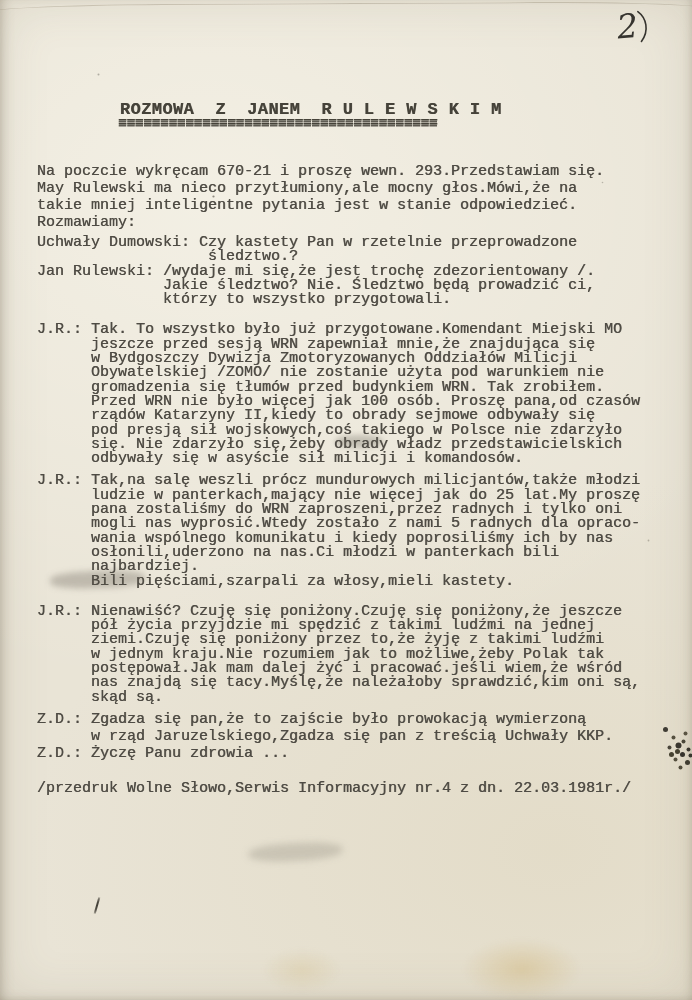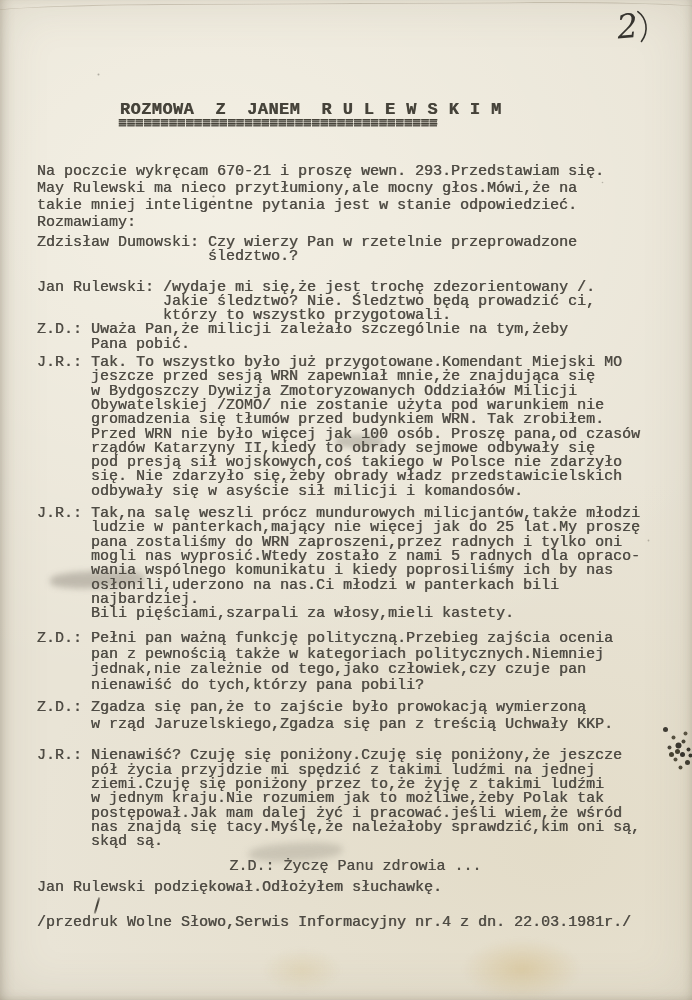--- a/index.html
+++ b/index.html
@@ -160,61 +160,54 @@
     <div class="title typewriter">ROZMOWA  Z  JANEM  R U L E W S K I M</div>
 
     <div class="title-underline typewriter">======================================</div>
 
     <div class="intro typewriter">Na poczcie wykręcam 670-21 i proszę wewn. 293.Przedstawiam się.
 May Rulewski ma nieco przytłumiony,ale mocny głos.Mówi,że na
 takie mniej inteligentne pytania jest w stanie odpowiedzieć.
 Rozmawiamy:</div>
 
     <div class="dialogue typewriter">
-        <div class="entry" style="padding-left: 19ch; text-indent: -19ch; margin-top: 0px; line-height: 14.3px;"><span>Zdzisław Dumowski:</span> <span>Czy wierzy Pan w rzetelnie przeprowadzone
+        <div class="entry" style="padding-left: 19ch; text-indent: -19ch; margin-top: 0px; line-height: 14.3px;"><span>Uchwały Dumowski:</span> <span>Czy kastety Pan w rzetelnie przeprowadzone
 śledztwo.?</span></div>
-        <div class="entry" style="padding-left: 14ch; text-indent: -14ch; margin-top: 16px; line-height: 14.3px;"><span>Jan Rulewski:</span> <span>/wydaje mi się,że jest trochę zdezorientowany /.
+        <div class="entry" style="padding-left: 14ch; text-indent: -14ch; margin-top: 0px; line-height: 14.3px;"><span>Jan Rulewski:</span> <span>/wydaje mi się,że jest trochę zdezorientowany /.
 Jakie śledztwo? Nie. Śledztwo będą prowadzić ci,
 którzy to wszystko przygotowali.</span></div>
-        <div class="entry" style="padding-left: 6ch; text-indent: -6ch; margin-top: 0px; line-height: 14.3px;"><span>Z.D.:</span> <span>Uważa Pan,że milicji zależało szczególnie na tym,żeby
-Pana pobić.</span></div>
-        <div class="entry" style="padding-left: 6ch; text-indent: -6ch; margin-top: 4px; line-height: 14.3px;"><span>J.R.:</span> <span>Tak. To wszystko było już przygotowane.Komendant Miejski MO
+        <div class="entry" style="padding-left: 6ch; text-indent: -6ch; margin-top: 16px; line-height: 14.3px;"><span>J.R.:</span> <span>Tak. To wszystko było już przygotowane.Komendant Miejski MO
 jeszcze przed sesją WRN zapewniał mnie,że znajdująca się
 w Bydgoszczy Dywizja Zmotoryzowanych Oddziałów Milicji
 Obywatelskiej /ZOMO/ nie zostanie użyta pod warunkiem nie
 gromadzenia się tłumów przed budynkiem WRN. Tak zrobiłem.
 Przed WRN nie było więcej jak 100 osób. Proszę pana,od czasów
 rządów Katarzyny II,kiedy to obrady sejmowe odbywały się
 pod presją sił wojskowych,coś takiego w Polsce nie zdarzyło
 się. Nie zdarzyło się,żeby obrady władz przedstawicielskich
 odbywały się w asyście sił milicji i komandosów.</span></div>
         <div class="entry" style="padding-left: 6ch; text-indent: -6ch; margin-top: 8px; line-height: 14.3px;"><span>J.R.:</span> <span>Tak,na salę weszli prócz mundurowych milicjantów,także młodzi
 ludzie w panterkach,mający nie więcej jak do 25 lat.My proszę
 pana zostaliśmy do WRN zaproszeni,przez radnych i tylko oni
 mogli nas wyprosić.Wtedy zostało z nami 5 radnych dla opraco-
 wania wspólnego komunikatu i kiedy poprosiliśmy ich by nas
 osłonili,uderzono na nas.Ci młodzi w panterkach bili najbardziej.
 Bili pięściami,szarpali za włosy,mieli kastety.</span></div>
-        <div class="entry" style="padding-left: 6ch; text-indent: -6ch; margin-top: 10px; line-height: 15.5px;"><span>Z.D.:</span> <span>Pełni pan ważną funkcję polityczną.Przebieg zajścia ocenia
-pan z pewnością także w kategoriach politycznych.Niemniej
-jednak,nie zależnie od tego,jako człowiek,czy czuje pan
-nienawiść do tych,którzy pana pobili?</span></div>
-        <div class="entry" style="padding-left: 6ch; text-indent: -6ch; margin-top: 6px; line-height: 17px;"><span>Z.D.:</span> <span>Zgadza się pan,że to zajście było prowokacją wymierzoną
-w rząd Jaruzelskiego,Zgadza się pan z treścią Uchwały KKP.</span></div>
         <div class="entry" style="padding-left: 6ch; text-indent: -6ch; margin-top: 16px; line-height: 14.3px;"><span>J.R.:</span> <span>Nienawiść? Czuję się poniżony.Czuję się poniżony,że jeszcze
 pół życia przyjdzie mi spędzić z takimi ludźmi na jednej
 ziemi.Czuję się poniżony przez to,że żyję z takimi ludźmi
 w jednym kraju.Nie rozumiem jak to możliwe,żeby Polak tak
 postępował.Jak mam dalej żyć i pracować.jeśli wiem,że wśród
 nas znajdą się tacy.Myślę,że należałoby sprawdzić,kim oni są,
 skąd są.</span></div>
-        <div class="entry" style="padding-left: 6ch; text-indent: -6ch; margin-top: 8px; line-height: 17px; text-align: center;"><span>Z.D.:</span> <span>Życzę Panu zdrowia ...</span></div>
+        <div class="entry" style="padding-left: 6ch; text-indent: -6ch; margin-top: 6px; line-height: 17px;"><span>Z.D.:</span> <span>Zgadza się pan,że to zajście było prowokacją wymierzoną
+w rząd Jaruzelskiego,Zgadza się pan z treścią Uchwały KKP.</span></div>
+        <div class="entry" style="padding-left: 6ch; text-indent: -6ch; margin-top: 0; line-height: 17px;"><span>Z.D.:</span> <span>Życzę Panu zdrowia ...</span></div>
       </div>
 
-    <div class="closing typewriter">Jan Rulewski podziękował.Odłożyłem słuchawkę.</div>
 
     <div class="footer typewriter">/przedruk Wolne Słowo,Serwis Informacyjny nr.4 z dn. 22.03.1981r./</div>
 
   </div>
 
   <div class="smudge smudge-oslonili"></div>
   <div class="smudge smudge-tresc"></div>
   <div class="smudge smudge-wrn"></div>
   <div class="pen-mark-footer"></div>
   <div class="speckle-cluster"></div>

